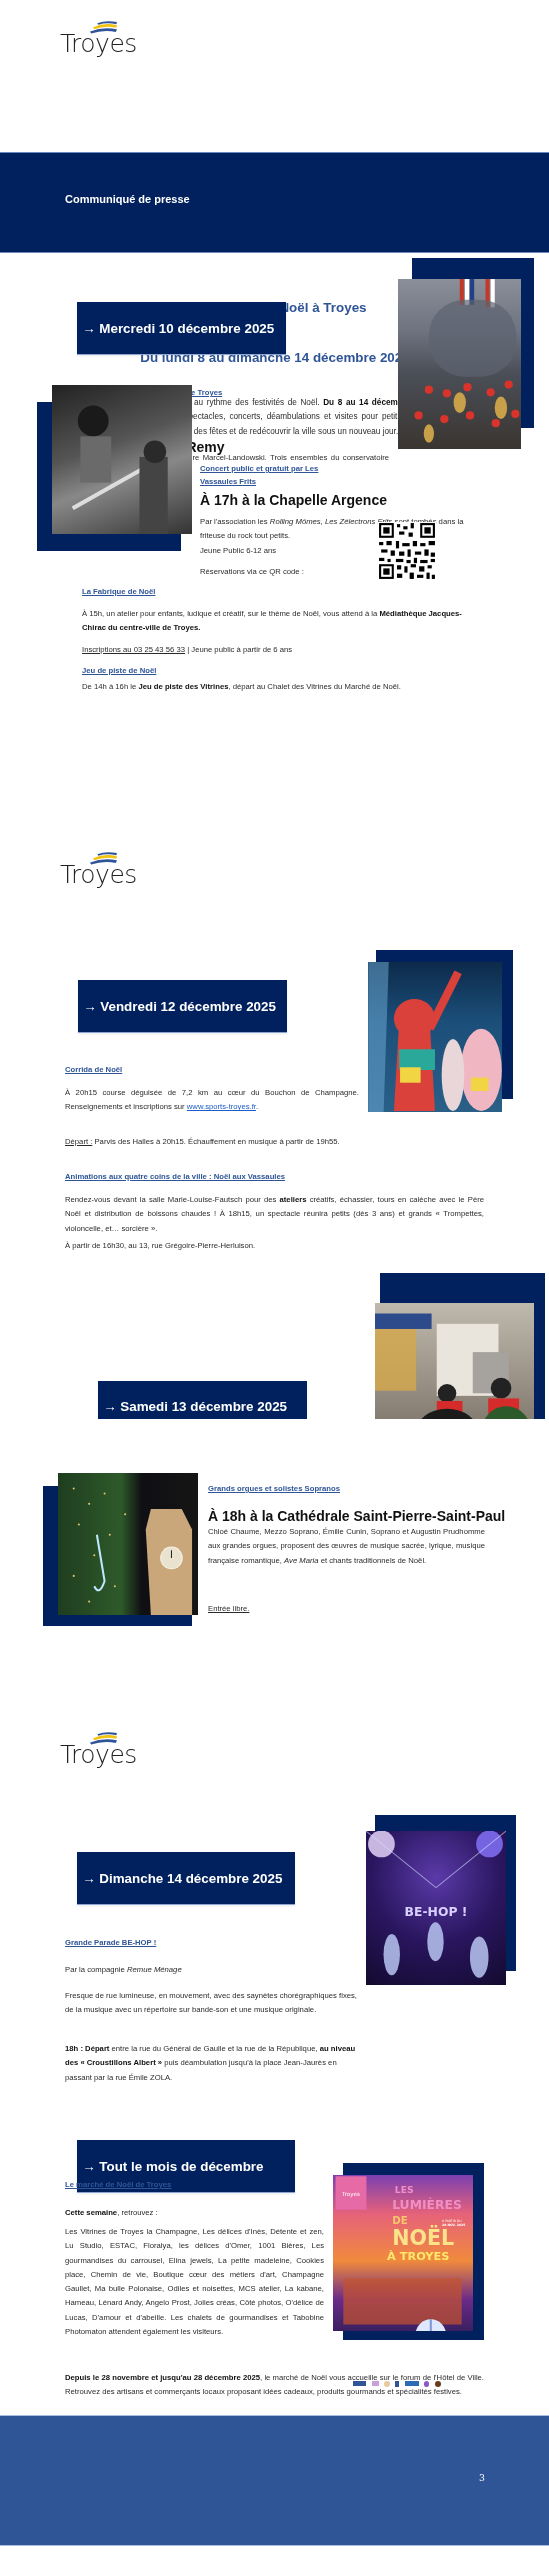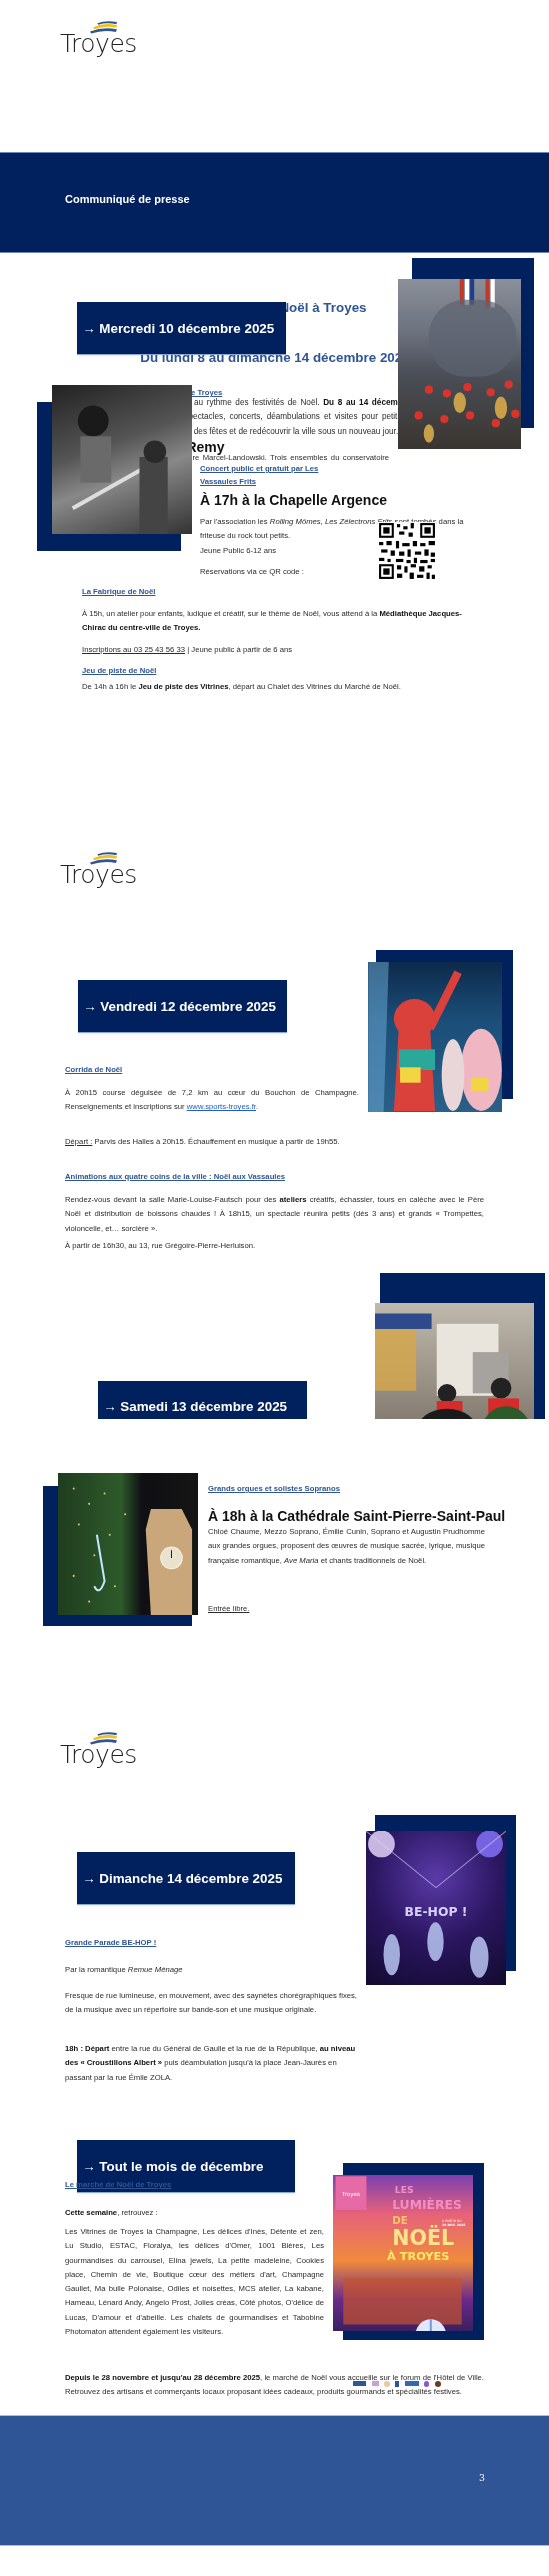--- a/index.html
+++ b/index.html
@@ -336,21 +336,21 @@
         <ellipse cx="50" cy="240" rx="16" ry="40"></ellipse>
           <ellipse cx="135" cy="215" rx="16" ry="38"></ellipse>
           <ellipse cx="220" cy="245" rx="18" ry="40"></ellipse>
       </g>
     </svg>
   </div>
   <div class="date-tag" style="left:77px; top:210px; width:218px;">→ Dimanche 14 décembre 2025</div>
 
   <div class="link-h" style="left:65px; top:295px;">Grande Parade BE-HOP !</div>
   <div class="text" style="left:65px; top:321px;">
-    <span>Par la romantique </span><i>Remue Ménage</i>
+    <span>Par la compagnie </span><i>Remue Ménage</i>
   </div>
   <div class="text" style="left:65px; top:347px; width:292px;">Fresque de rue lumineuse, en mouvement, avec des saynètes chorégraphiques fixes, de la musique avec un répertoire sur bande-son et une musique originale.</div>
   <div class="text" style="left:65px; top:400px; width:292px; text-align:left;">
     <b>18h : Départ</b><span> entre la rue du Général de Gaulle et la rue de la République, </span><b>au niveau des « Croustillons Albert »</b><span> puis déambulation jusqu'à la place Jean-Jaurès en passant par la rue Émile ZOLA.</span>
   </div>
 
   <div class="date-tag" style="left:77px; top:498px; width:218px;">→ Tout le mois de décembre</div>
 
   <div class="frame" style="left:343px; top:521px; width:141px; height:177px;"></div>
   <div class="photo" style="left:333px; top:533px; width:140px; height:156px; background:linear-gradient(180deg,#7b3fb0 0%,#e6627a 25%,#f08a3c 55%,#6a2a8a 80%,#3a2060 100%);">

